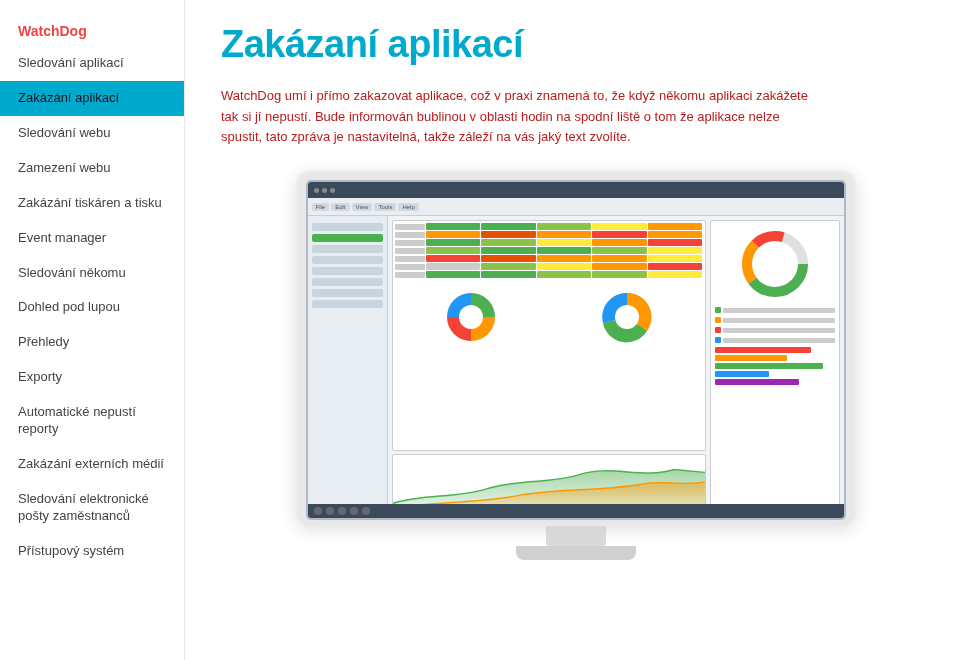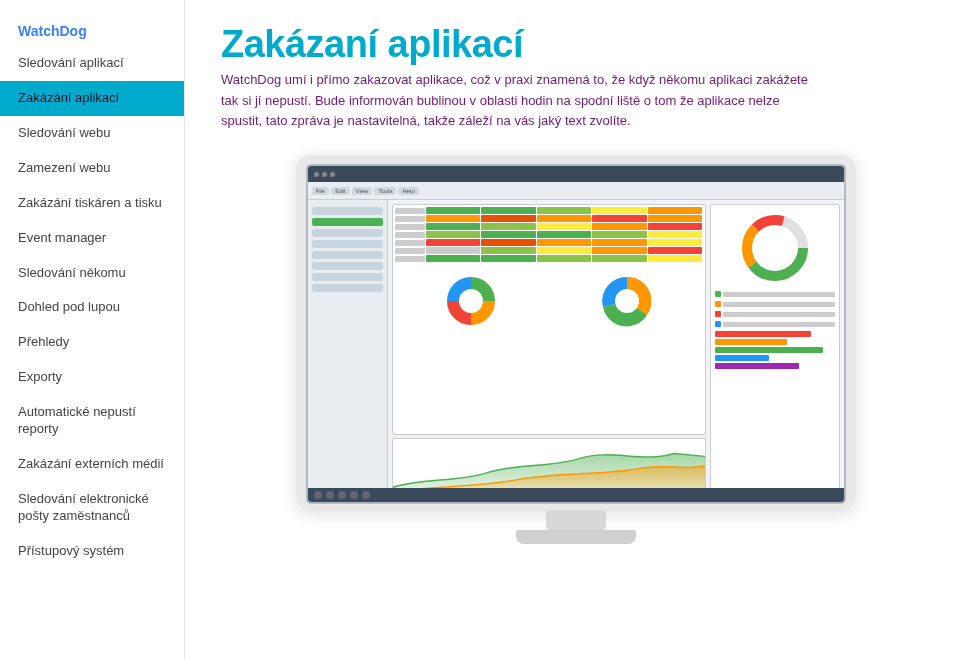--- a/index.html
+++ b/index.html
@@ -34,43 +34,43 @@
 
     .sidebar-item.active {
       background: #00aacc;
       color: #0f172a;
       border-radius: 0;
     }
 
     .sidebar-item.top {
       font-size: 14px;
       font-weight: 600;
-      color: #3b82f6;
+      color: #ef4444;
       padding: 10px 18px 6px 18px;
     }
 
     
     #main {
       flex: 1;
       padding: 24px 30px 20px 36px;
       overflow-y: auto;
     }
 
     .page-title {
       font-size: 38px;
       font-weight: 700;
       color: #00aacc;
-      margin-bottom: 4px;
+      margin-bottom: 20px;
       line-height: 1.1;
       letter-spacing: -0.5px;
     }
 
     .page-description {
       font-size: 13px;
-      color: #701a75;
+      color: #b91c1c;
       line-height: 1.6;
       max-width: 590px;
       margin-bottom: 22px;
     }
 
     
     .monitor-wrapper {
       display: flex;
       justify-content: center;
       align-items: flex-start;

